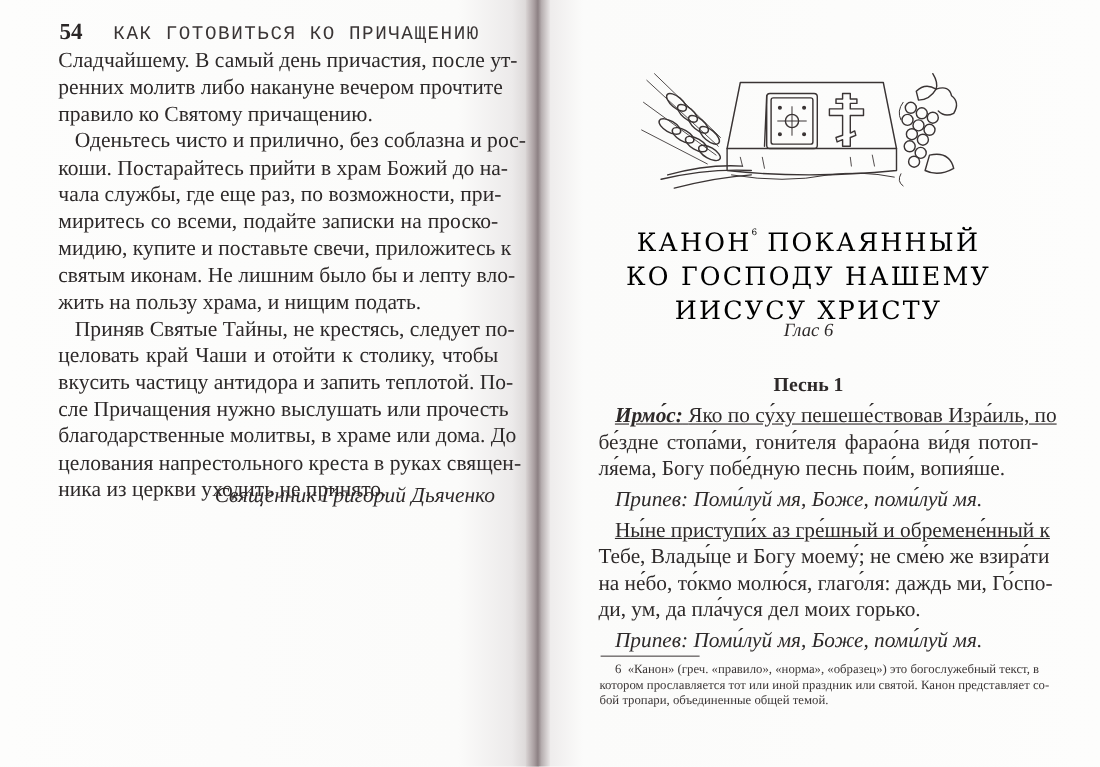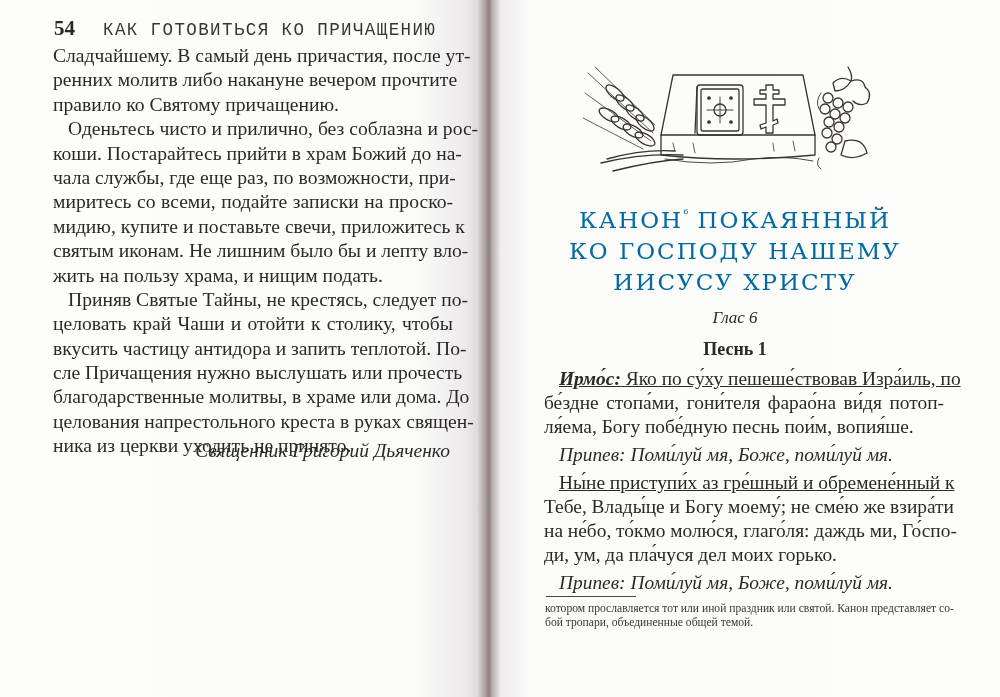--- a/index.html
+++ b/index.html
@@ -49,25 +49,25 @@
       font-size: 19.5px; color: #2d2929;
     }
 
     
     .illustration {
       position: absolute; left: 583px; top: 63px; width: 295px; height: 120px;
     }
     .canon-title {
       position: absolute; left: 560px; top: 196px; width: 350px; text-align: center;
       font-family: "DejaVu Serif", serif; font-size: 23px; letter-spacing: 2px;
-      line-height: 31px; color: #0369a1;
+      line-height: 31px; color: #000000;
     }
     .canon-title sup { font-size: 8px; letter-spacing: 0; vertical-align: 14px; }
     .glas {
-      position: absolute; left: 560px; top: 308px; width: 350px; text-align: center;
+      position: absolute; left: 560px; top: 290px; width: 350px; text-align: center;
       font-family: "Liberation Serif", serif; font-style: italic; font-size: 17px; color: #2d2929;
     }
     .song-title {
       position: absolute; left: 560px; top: 339px; width: 350px; text-align: center;
       font-family: "Liberation Serif", serif; font-weight: bold; font-size: 18px; color: #2d2929;
     }
     .right-text {
       position: absolute; left: 544px; top: 363px; width: 400px;
       font-family: "Liberation Serif", serif; font-size: 19.4px; line-height: 24.2px; color: #2d2929;
     }
@@ -204,15 +204,16 @@
   <span class="refrain">Припев: Поми́луй мя, Боже, поми́луй мя.</span>
   <span class="line indent">Ны́не приступи́х аз гре́шный и обремене́нный к</span>
   <span class="line">Тебе, Влады́це и Богу моему́; не сме́ю же взира́ти</span>
   <span class="line">на не́бо, то́кмо молю́ся, глаго́ля: даждь ми, Го́спо-</span>
   <span class="line last">ди, ум, да пла́чуся дел моих горько.</span>
   <span class="refrain">Припев: Поми́луй мя, Боже, поми́луй мя.</span>
 </div>
 
 <div class="footnote-rule"></div>
 <div class="footnote">
+  <span class="line"><span class="fn-num">6</span>&nbsp;&nbsp;<span>«Канон» (греч. «правило», «норма», «образец») это богослужебный текст, в</span></span>
   <span class="line">котором прославляется тот или иной праздник или святой. Канон представляет со-</span>
   <span class="line last">бой тропари, объединенные общей темой.</span>
 </div>
 
 </body></html>

